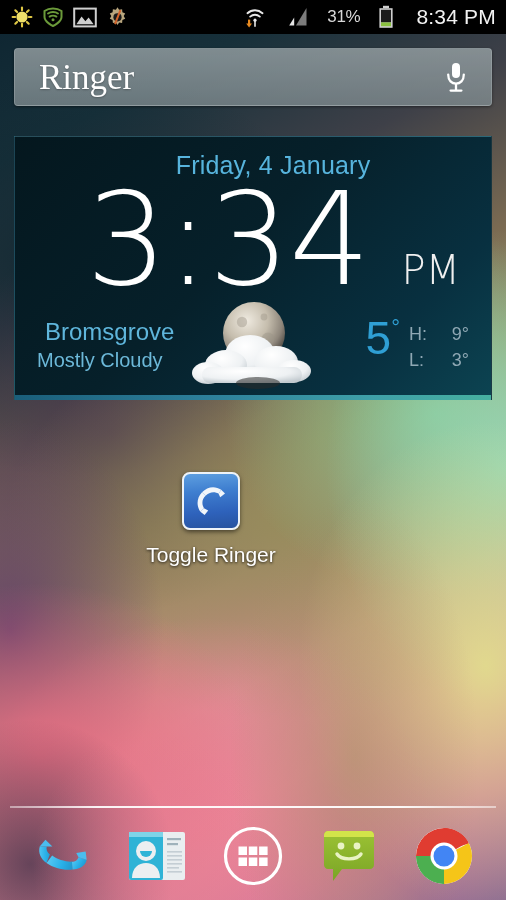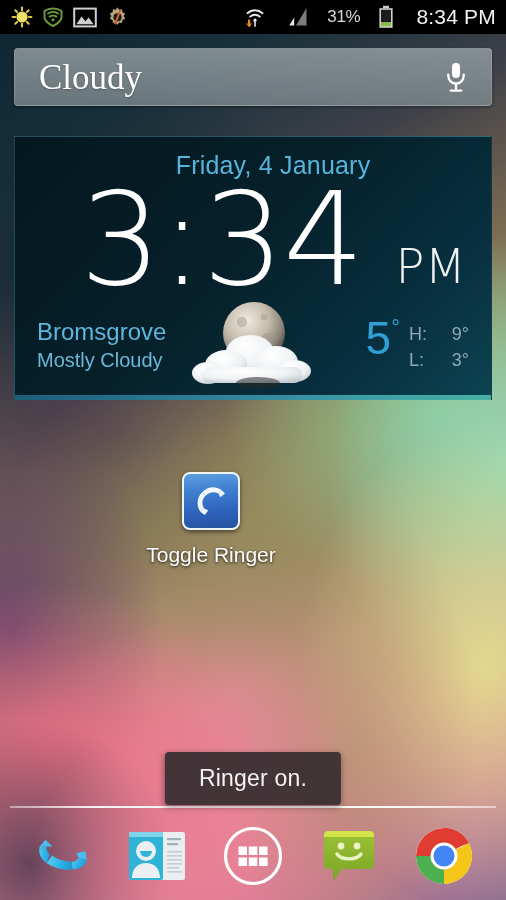--- a/index.html
+++ b/index.html
@@ -114,34 +114,34 @@
   #time-row {
     display:flex; justify-content:center; align-items:flex-end;
     margin-top:-4px;
   }
   #time-main {
     color:#ffffff; font-size:128px; font-weight:100;
     line-height:1.0; letter-spacing:-1px;
     font-family:"DejaVu Sans", sans-serif;
   }
   #time-ampm {
-    color:#f0f0f0; font-size:48px; font-weight:300;
+    color:#f0f0f0; font-size:40px; font-weight:300;
     line-height:1; padding-bottom:14px; padding-left:4px;
     font-family:"DejaVu Sans", sans-serif;
     margin-left:28px;
   }
 
   #weather-row {
     position:absolute; bottom:5px; left:0; right:0;
     height:100px;
     display:flex; align-items:center;
   }
   #weather-left { padding-left:22px; }
   #weather-city {
-    color:#5fb6dc; font-size:24px; line-height:1.25;
+    color:#5fb6dc; font-size:24px; line-height:1.25;margin-left:8px;
   }
   #weather-cond {
     color:#6cb8d8; font-size:20px; line-height:1.3;
   }
   #weather-icon {
     position:absolute; left:50%; transform:translateX(-50%);
     bottom:4px; width:130px; height:96px;
   }
   #weather-right {
     margin-left:auto; padding-right:22px;
@@ -283,21 +283,21 @@
         <rect x="5" y="0.8" width="6" height="2.4" fill="#cfcfcf"></rect>
         <rect x="1.4" y="3.2" width="13.2" height="19.6" fill="#cfcfcf"></rect>
         <rect x="3.0" y="4.8" width="10" height="12.6" fill="#1c1c1c"></rect>
         <rect x="3.0" y="17.4" width="10" height="3.8" fill="#8ac040"></rect>
       </svg>
       <span id="clock-status">8:34 PM</span>
     </div>
   </div>
 
   <div id="search-bar">
-    <span id="google-logo">Cloudy</span>
+    <span id="google-logo">Ringer</span>
     <span id="mic-icon">
       <svg width="26" height="34" viewBox="0 0 26 34">
         <rect x="9" y="3" width="8" height="15" rx="4" fill="#ffffff"></rect>
         <path d="M5.2 14.6 C5.2 20.6 8.8 23.6 13 23.6 C17.2 23.6 20.8 20.6 20.8 14.6" fill="none" stroke="#ffffff" stroke-width="2.3" stroke-linecap="round"></path>
         <line x1="13" y1="23.6" x2="13" y2="30.4" stroke="#ffffff" stroke-width="2.3"></line>
         <line x1="7.6" y1="30.6" x2="18.4" y2="30.6" stroke="#ffffff" stroke-width="2.3" stroke-linecap="round"></line>
       </svg>
     </span>
   </div>
 
@@ -371,23 +371,20 @@
         <path d="M11.5 8.5 C16.5 4.5 24 4.8 28.8 9.2 L31.8 6.2 L33.2 12.6 L26.8 11.2 L29.3 8.7" fill="#ffffff" opacity="0"></path>
         <path d="M29.2 7.8 C23.2 3.4 15.2 4.6 10.0 10.2 L13.6 13.8 C17.2 10.0 22.6 9.2 26.6 11.8 Z" fill="#f2f6fa"></path>
         <path d="M10.0 10.2 C4.6 15.8 4.2 23.8 8.4 29.8 L12.0 26.2 C9.4 22.2 10.0 16.8 13.6 13.8 Z" fill="#f2f6fa"></path>
         <path d="M8.4 29.8 L12.6 33.0 L16.2 28.6 L12.0 26.2 Z" fill="#f2f6fa"></path>
         <path d="M29.2 7.8 L33.0 11.4 L28.2 15.2 L26.6 11.8 Z" fill="#f2f6fa"></path>
       </svg>
     </div>
     <div id="shortcut-label">Toggle Ringer</div>
   </div>
 
-  <div id="toast">
-    <span id="toast-text">Ringer on.</span>
-  </div>
 
   <div id="dock-divider"></div>
   <div id="dock">
 
     <div class="dock-item">
       <svg width="62" height="62" viewBox="0 0 62 62">
         <defs>
           <linearGradient id="phG" x1="0" y1="0" x2="1" y2="1">
             <stop offset="0%" stop-color="#5fcdf5"></stop>
             <stop offset="55%" stop-color="#29b0e8"></stop>

